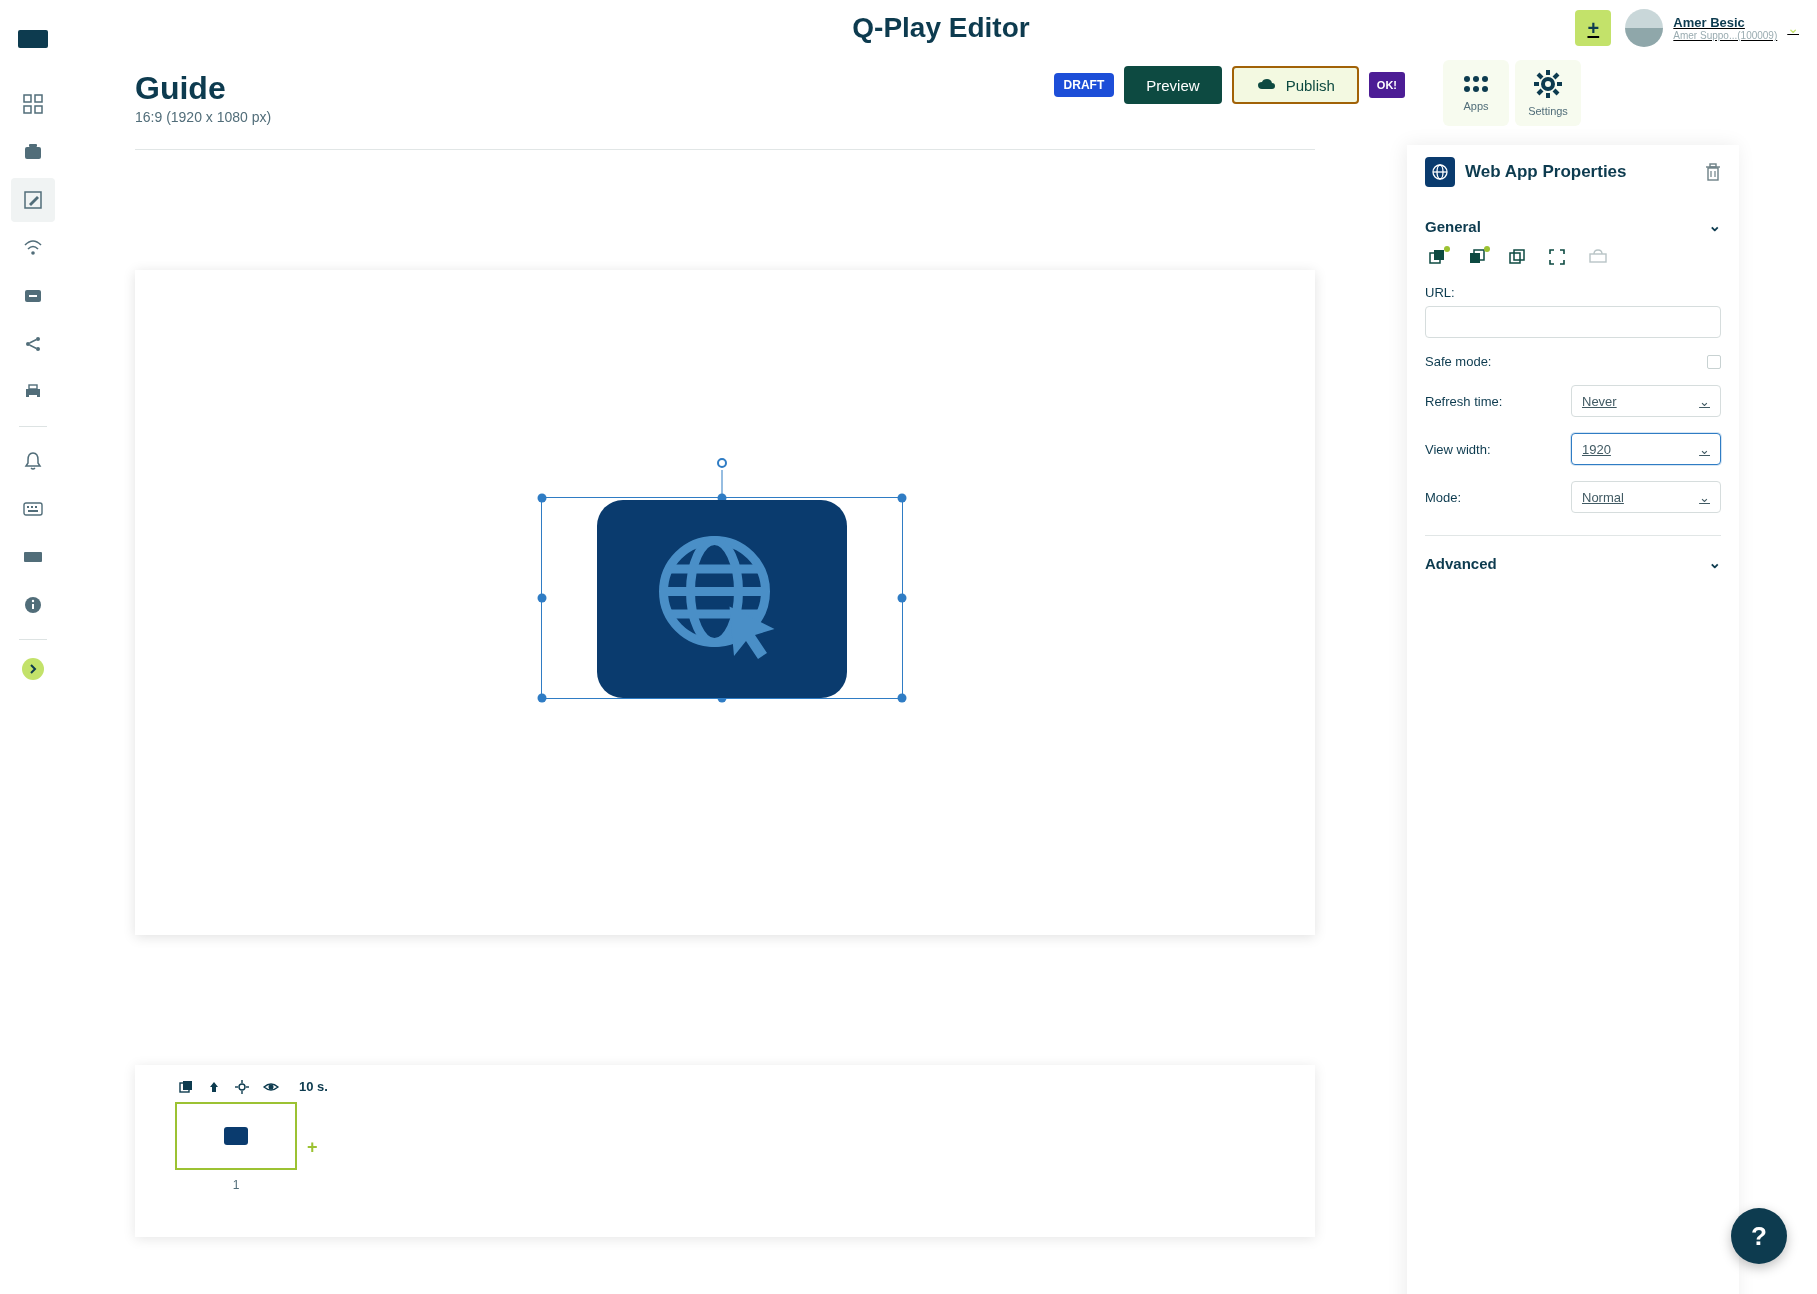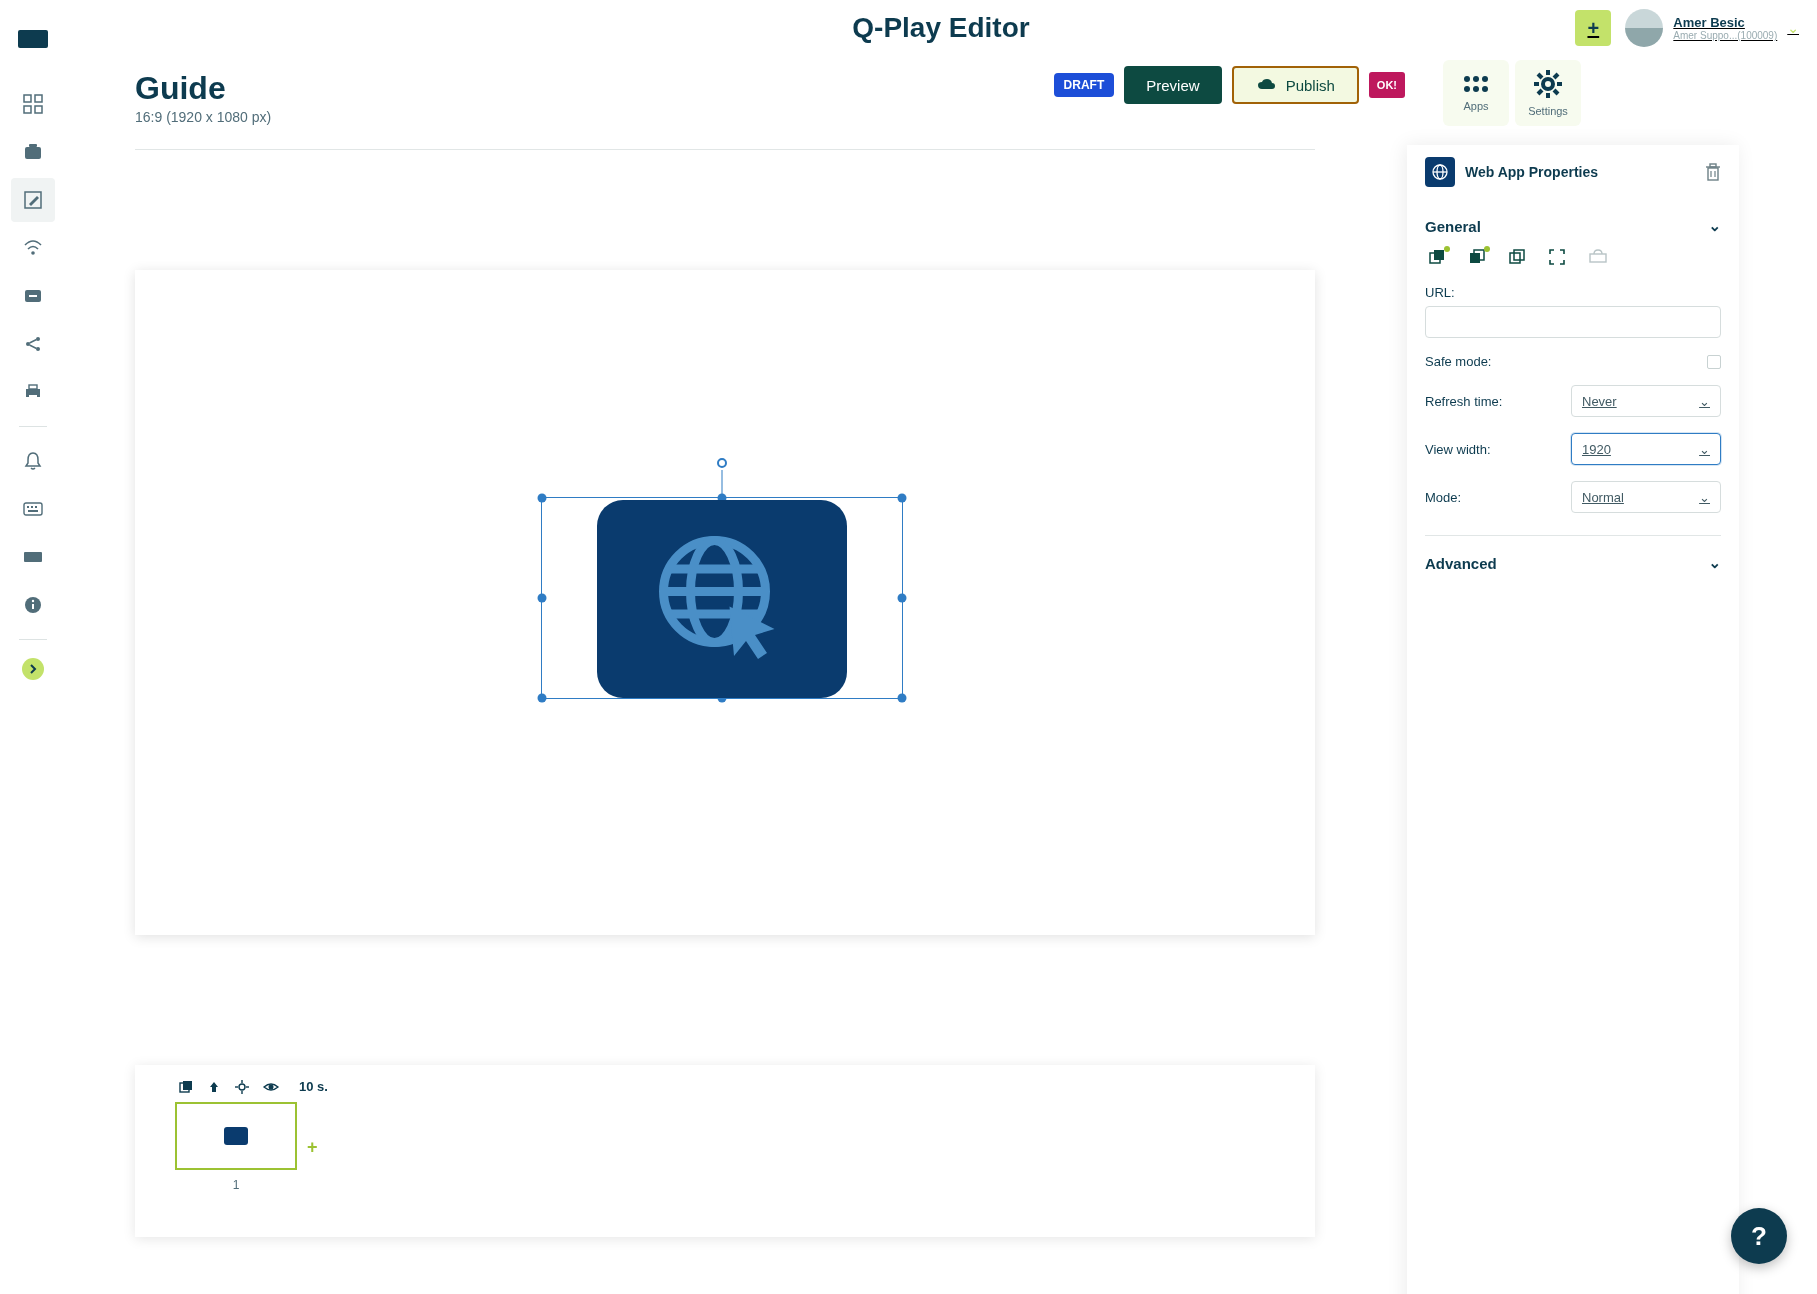--- a/index.html
+++ b/index.html
@@ -109,21 +109,21 @@
     display:flex;align-items:center;gap:10px;
     cursor:pointer;
     border:none;
   }
   .btn-preview { background:#0d4a41; color:#fff; }
   .btn-publish {
     background:#f3f9e1; color:#0d4a41;
     border:2px solid #a16207;
   }
   .btn-ok {
-    height:26px; padding:0 8px; background:#be185d; color:#fff;
+    height:26px; padding:0 8px; background:#4c1d95; color:#fff;
     font-size:11px; font-weight:700; border-radius:3px; border:none;
     cursor:pointer;
   }
   .tab-tiles {
     display:flex; gap:6px; padding:0 4px;
     position:absolute;
     right: 232px;
     top: 4px;
   }
   .tab-tile {
@@ -220,21 +220,21 @@
     margin-right:78px;
     padding: 0 18px 18px 18px;
   }
   .rpanel-head {
     display:flex; align-items:center; gap:10px; padding:12px 0;
   }
   .rpanel-icon {
     width:30px;height:30px;background:#0a3b6e;border-radius:4px;
     display:flex;align-items:center;justify-content:center;color:#fff;font-size:14px;
   }
-  .rpanel-title { font-size:14px; font-weight:800; color:#0d3b4f; flex:1;}
+  .rpanel-title { font-size:17px; font-weight:800; color:#0d3b4f; flex:1;}
   .rpanel-del { color:#6d8086; cursor:pointer; }
   .help-box {
     border:1px solid #d6dddd; background:#fdfefe;
     border-radius:4px; padding:10px 12px; font-size:13px; color:#0d3b4f;
   }
   .help-box a { color:#0d3b4f; text-decoration:underline; font-size:13px; }
   .section-h {
     display:flex;align-items:center;justify-content:space-between;
     margin-top:18px;
     font-size:15px; font-weight:800; color:#0d3b4f;

